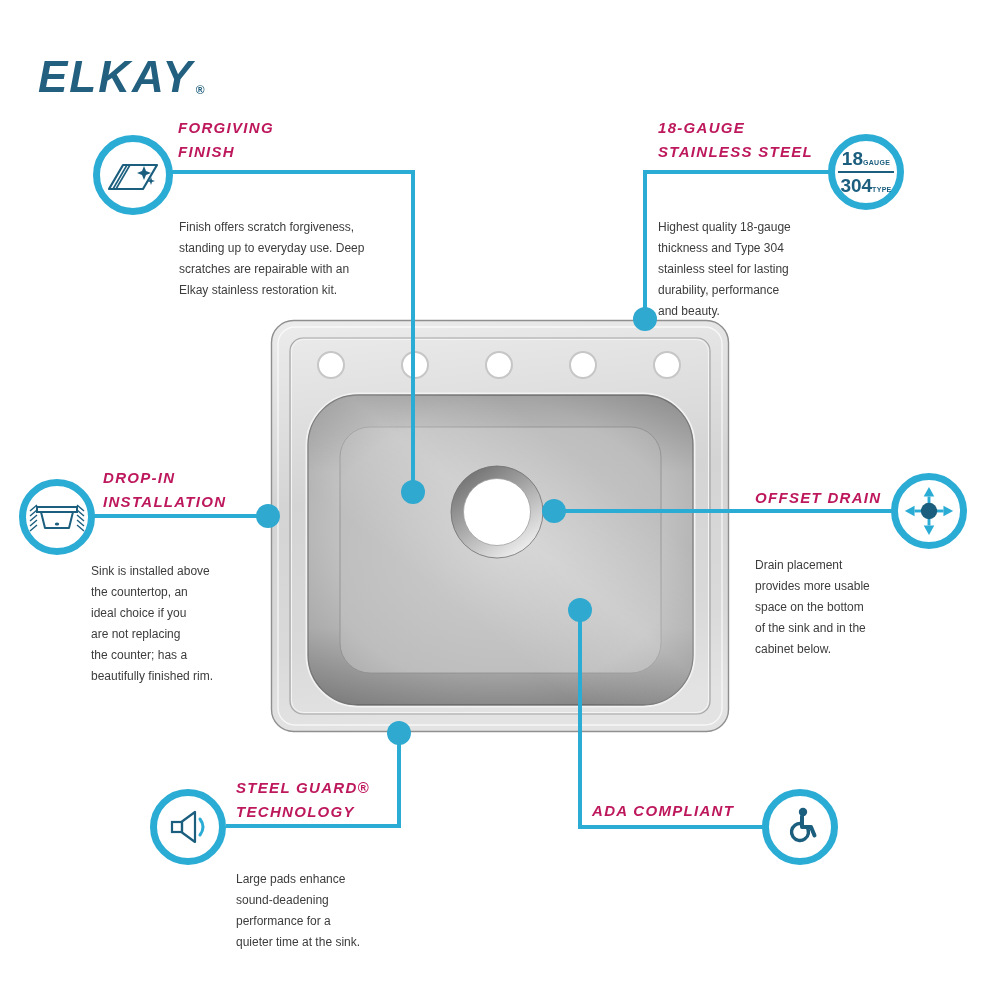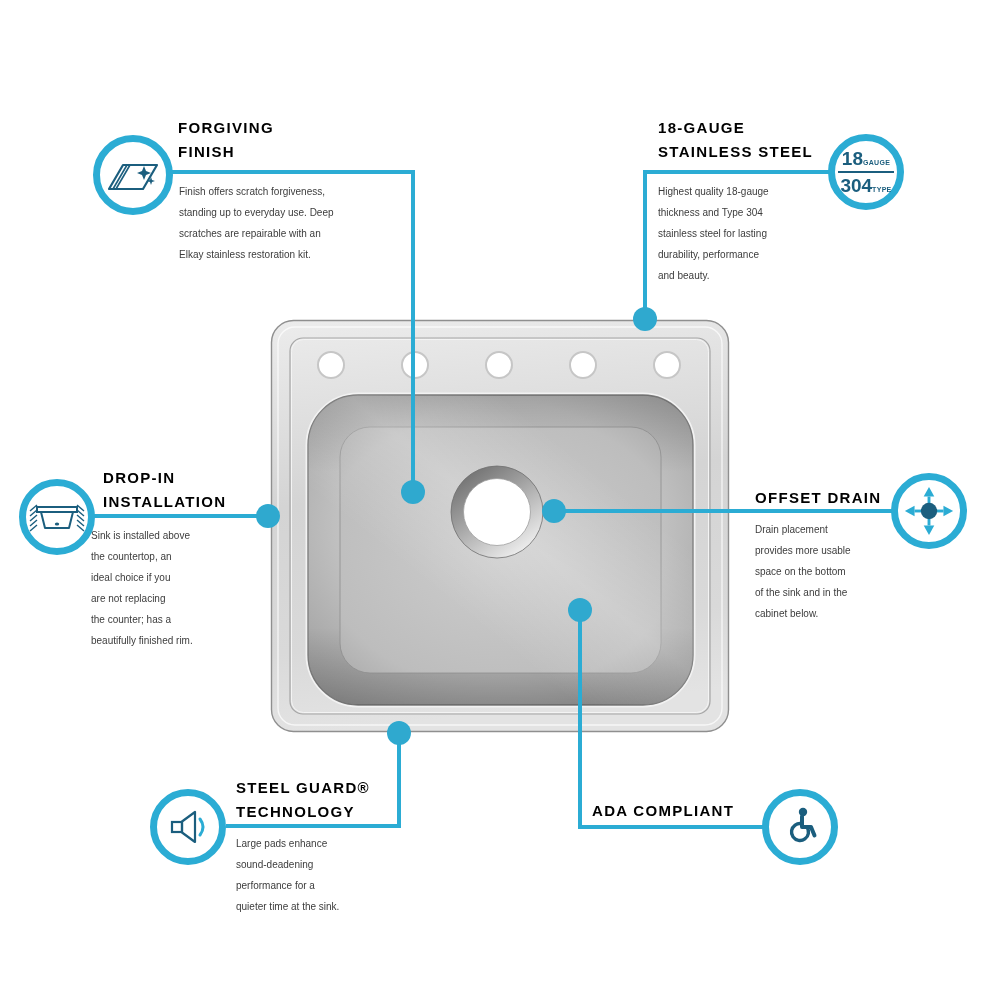--- a/index.html
+++ b/index.html
@@ -9,26 +9,27 @@
   }
   
   .logo{
     position:absolute;left:38px;top:52px;
     font-style:italic;font-weight:bold;font-size:44px;letter-spacing:2px;
     color:#23607f;
   }
   .logo .reg{font-size:12px;font-style:normal;letter-spacing:0;vertical-align:-2px;margin-left:2px;}
   
   .title{
-    position:absolute;color:#000000;font-weight:bold;font-size:15px;
-    letter-spacing:1.3px;line-height:24px;white-space:nowrap;
+    position:absolute;color:#be185d;font-weight:bold;font-size:15px;
+    letter-spacing:1.3px;line-height:24px;white-space:nowrap;font-style:italic;
   }
   .body{
-    position:absolute;color:#3c3c3c;font-size:10px;line-height:21px;
+    position:absolute;color:#3c3c3c;font-size:12px;line-height:21px;
     white-space:pre-line;
+    margin-top:36px;
   }
   
   .line{position:absolute;background:#2bacd4;}
   .dot{position:absolute;width:24px;height:24px;border-radius:50%;background:#2fa9cf;}
   .circle{
     position:absolute;width:76px;height:76px;border-radius:50%;
     border:7px solid #2bacd4;background:#ffffff;box-sizing:border-box;
     display:flex;align-items:center;justify-content:center;
   }
   .circle-lg{width:80px;height:80px;}
@@ -38,20 +39,21 @@
   .gauge-row.top{border-bottom:2px solid #1b5e7e;}
   .gauge-big{font-size:19px;font-weight:600;}
   .gauge-small{font-size:7px;font-weight:600;letter-spacing:.3px;}
   svg{display:block;}
 </style>
 </head>
 <body>
 
 <div class="canvas">
 
+  <div class="logo"><span>ELKAY</span><span class="reg">®</span></div>
 
   <svg style="position:absolute;left:270px;top:319px;" width="460" height="414" viewBox="0 0 460 414">
     <defs>
       <linearGradient id="rimGrad" x1="0" y1="0" x2="0.12" y2="1">
         <stop offset="0" stop-color="#ececec"></stop>
           <stop offset="0.45" stop-color="#d4d4d4"></stop>
         <stop offset="0.8" stop-color="#d9d9d9"></stop>
           <stop offset="1" stop-color="#e3e3e3"></stop>
       </linearGradient>
       <radialGradient id="bowlGrad" cx="0.5" cy="0.42" r="0.8">

